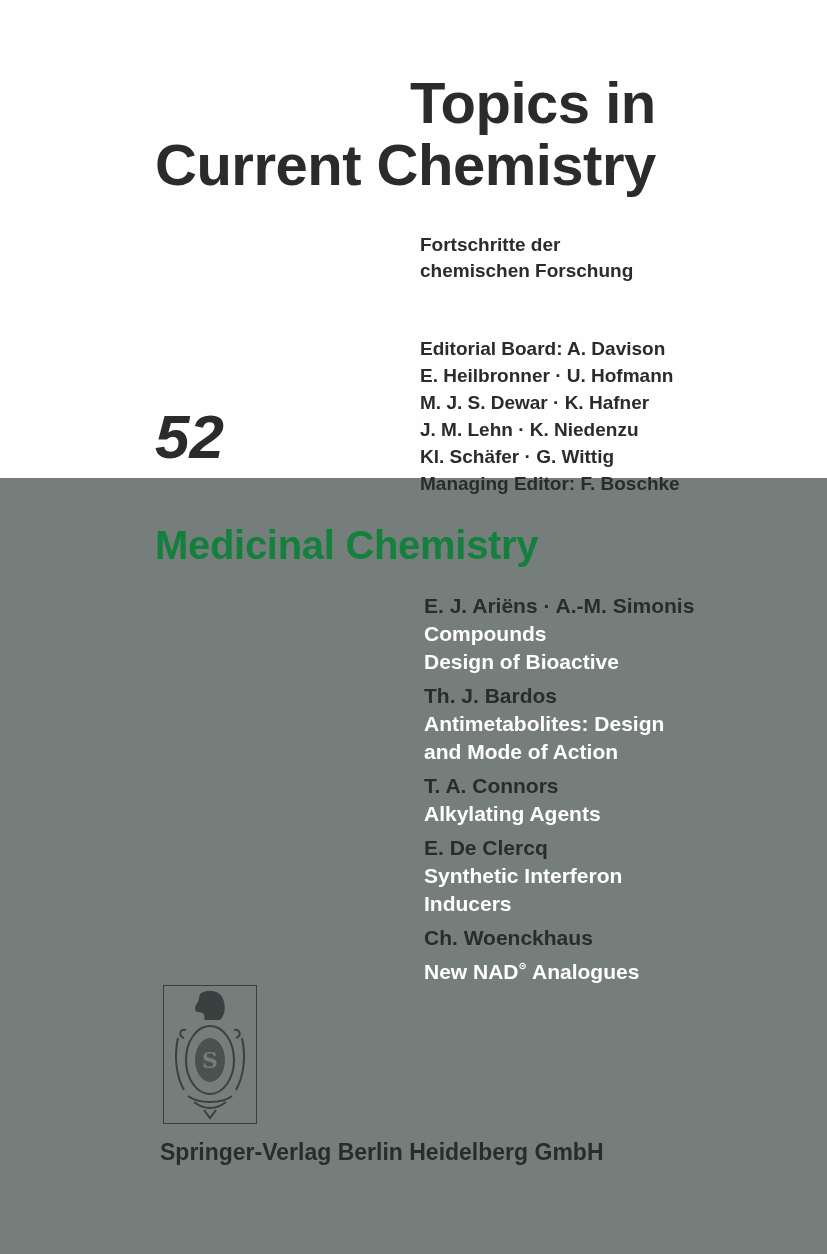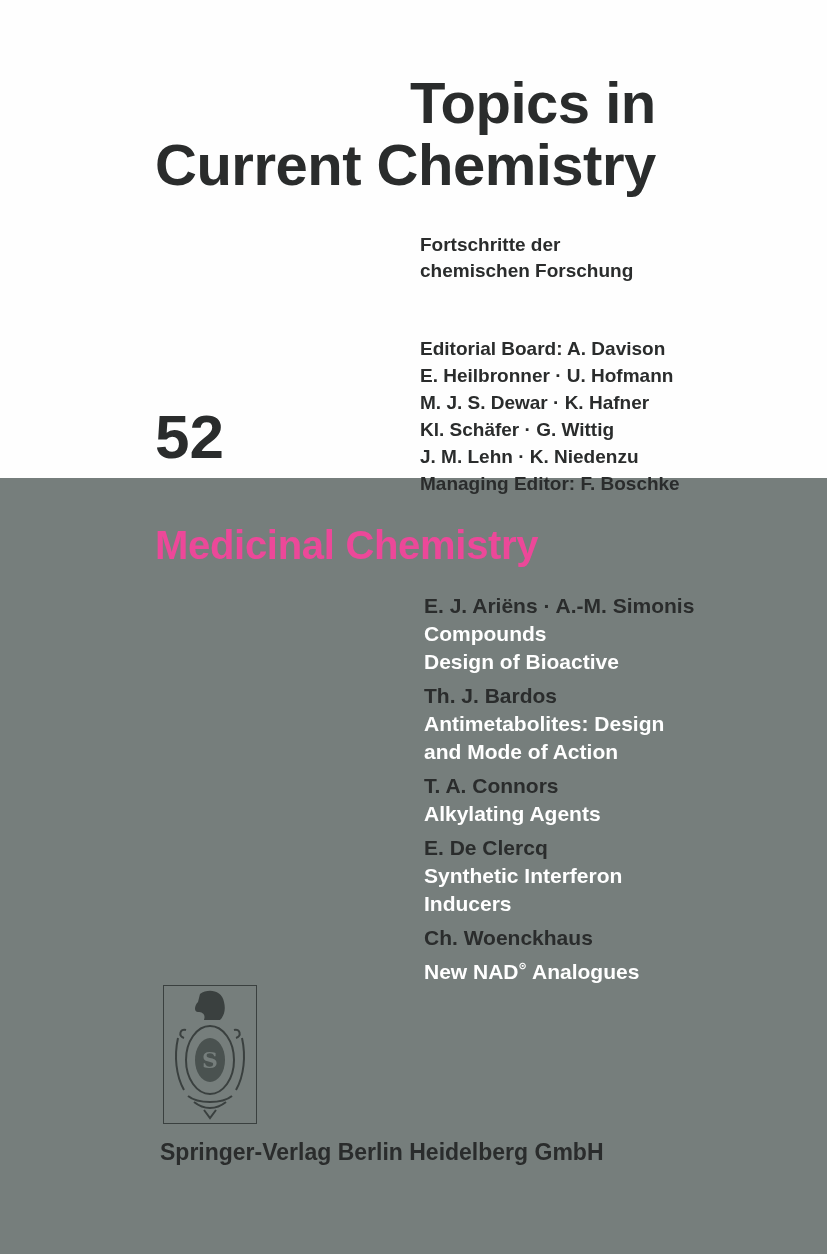--- a/index.html
+++ b/index.html
@@ -21,25 +21,25 @@
     position: absolute; left: 420px; top: 232px;
     font-size: 19px; font-weight: bold; line-height: 26px; color: #2a2c2c;
   }
   .board {
     position: absolute; left: 420px; top: 309px;
     font-size: 19px; font-weight: bold; line-height: 27px; color: #2a2c2c; margin-top: 26px;
   }
   .board div, .subtitle div { white-space: nowrap; }
   .volume {
     position: absolute; left: 155px; top: 404px;
-    font-size: 62px; font-weight: bold; line-height: 66px; color: #2a2c2c;
+    font-size: 62px; font-weight: bold; line-height: 66px; color: #2a2c2c; font-style: italic;
   }
   .volume-title {
     position: absolute; left: 155px; top: 520px;
-    font-size: 40px; font-weight: bold; line-height: 50px; color: #ec4899;
+    font-size: 40px; font-weight: bold; line-height: 50px; color: #15803d;
     letter-spacing: -0.3px;
   }
   .contents {
     position: absolute; left: 424px; top: 592px; width: 380px;
   }
   .entry { margin-bottom: 6px; }
   .author {
     font-size: 21px; font-weight: bold; line-height: 28px; color: #2a2c2c; white-space: nowrap;
   }
   .ctitle {
@@ -68,22 +68,22 @@
 
 <div class="subtitle">
   <div>Fortschritte der</div>
   <div>chemischen Forschung</div>
 </div>
 
 <div class="board">
   <div>Editorial Board: A. Davison</div>
   <div>E. Heilbronner · U. Hofmann</div>
   <div>M. J. S. Dewar · K. Hafner</div>
+  <div>J. M. Lehn · K. Niedenzu</div>
   <div>Kl. Schäfer · G. Wittig</div>
-  <div>J. M. Lehn · K. Niedenzu</div>
   <div>Managing Editor: F. Boschke</div>
 </div>
 
 <div class="volume">52</div>
 
 <div class="volume-title">Medicinal Chemistry</div>
 
 <div class="contents">
   <div class="entry">
     <div class="author">E. J. Ariëns · A.-M. Simonis</div>

